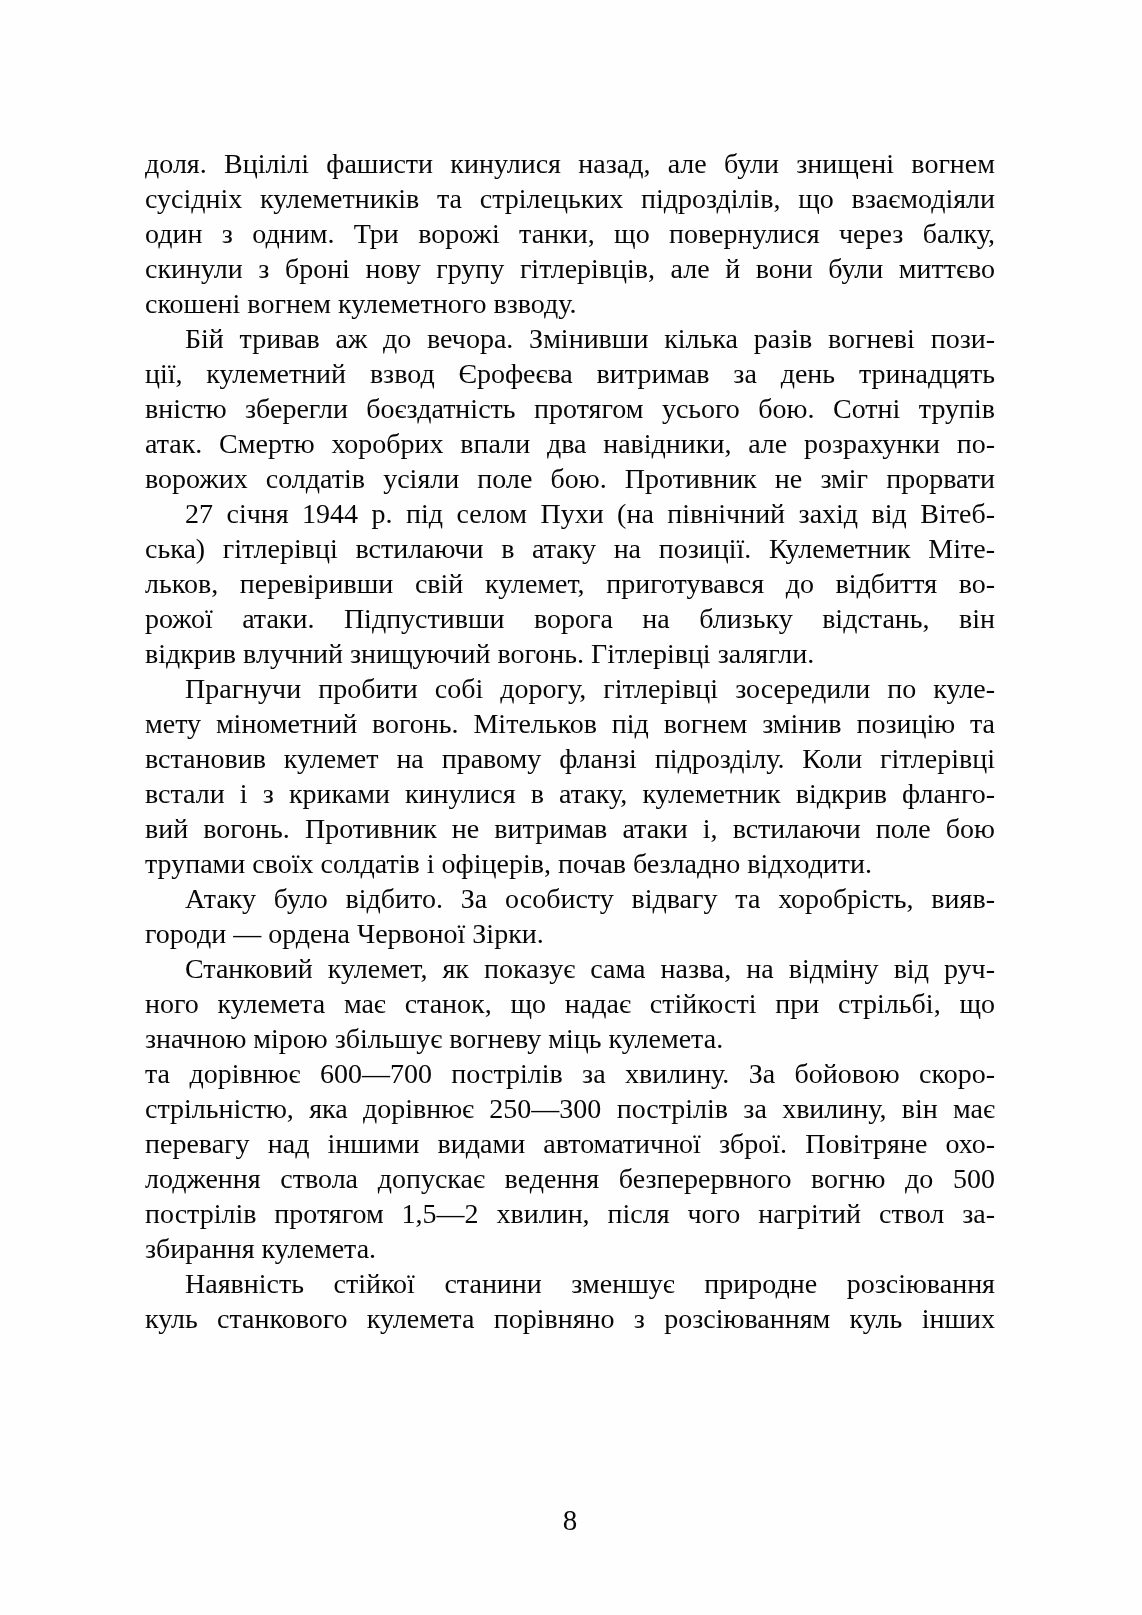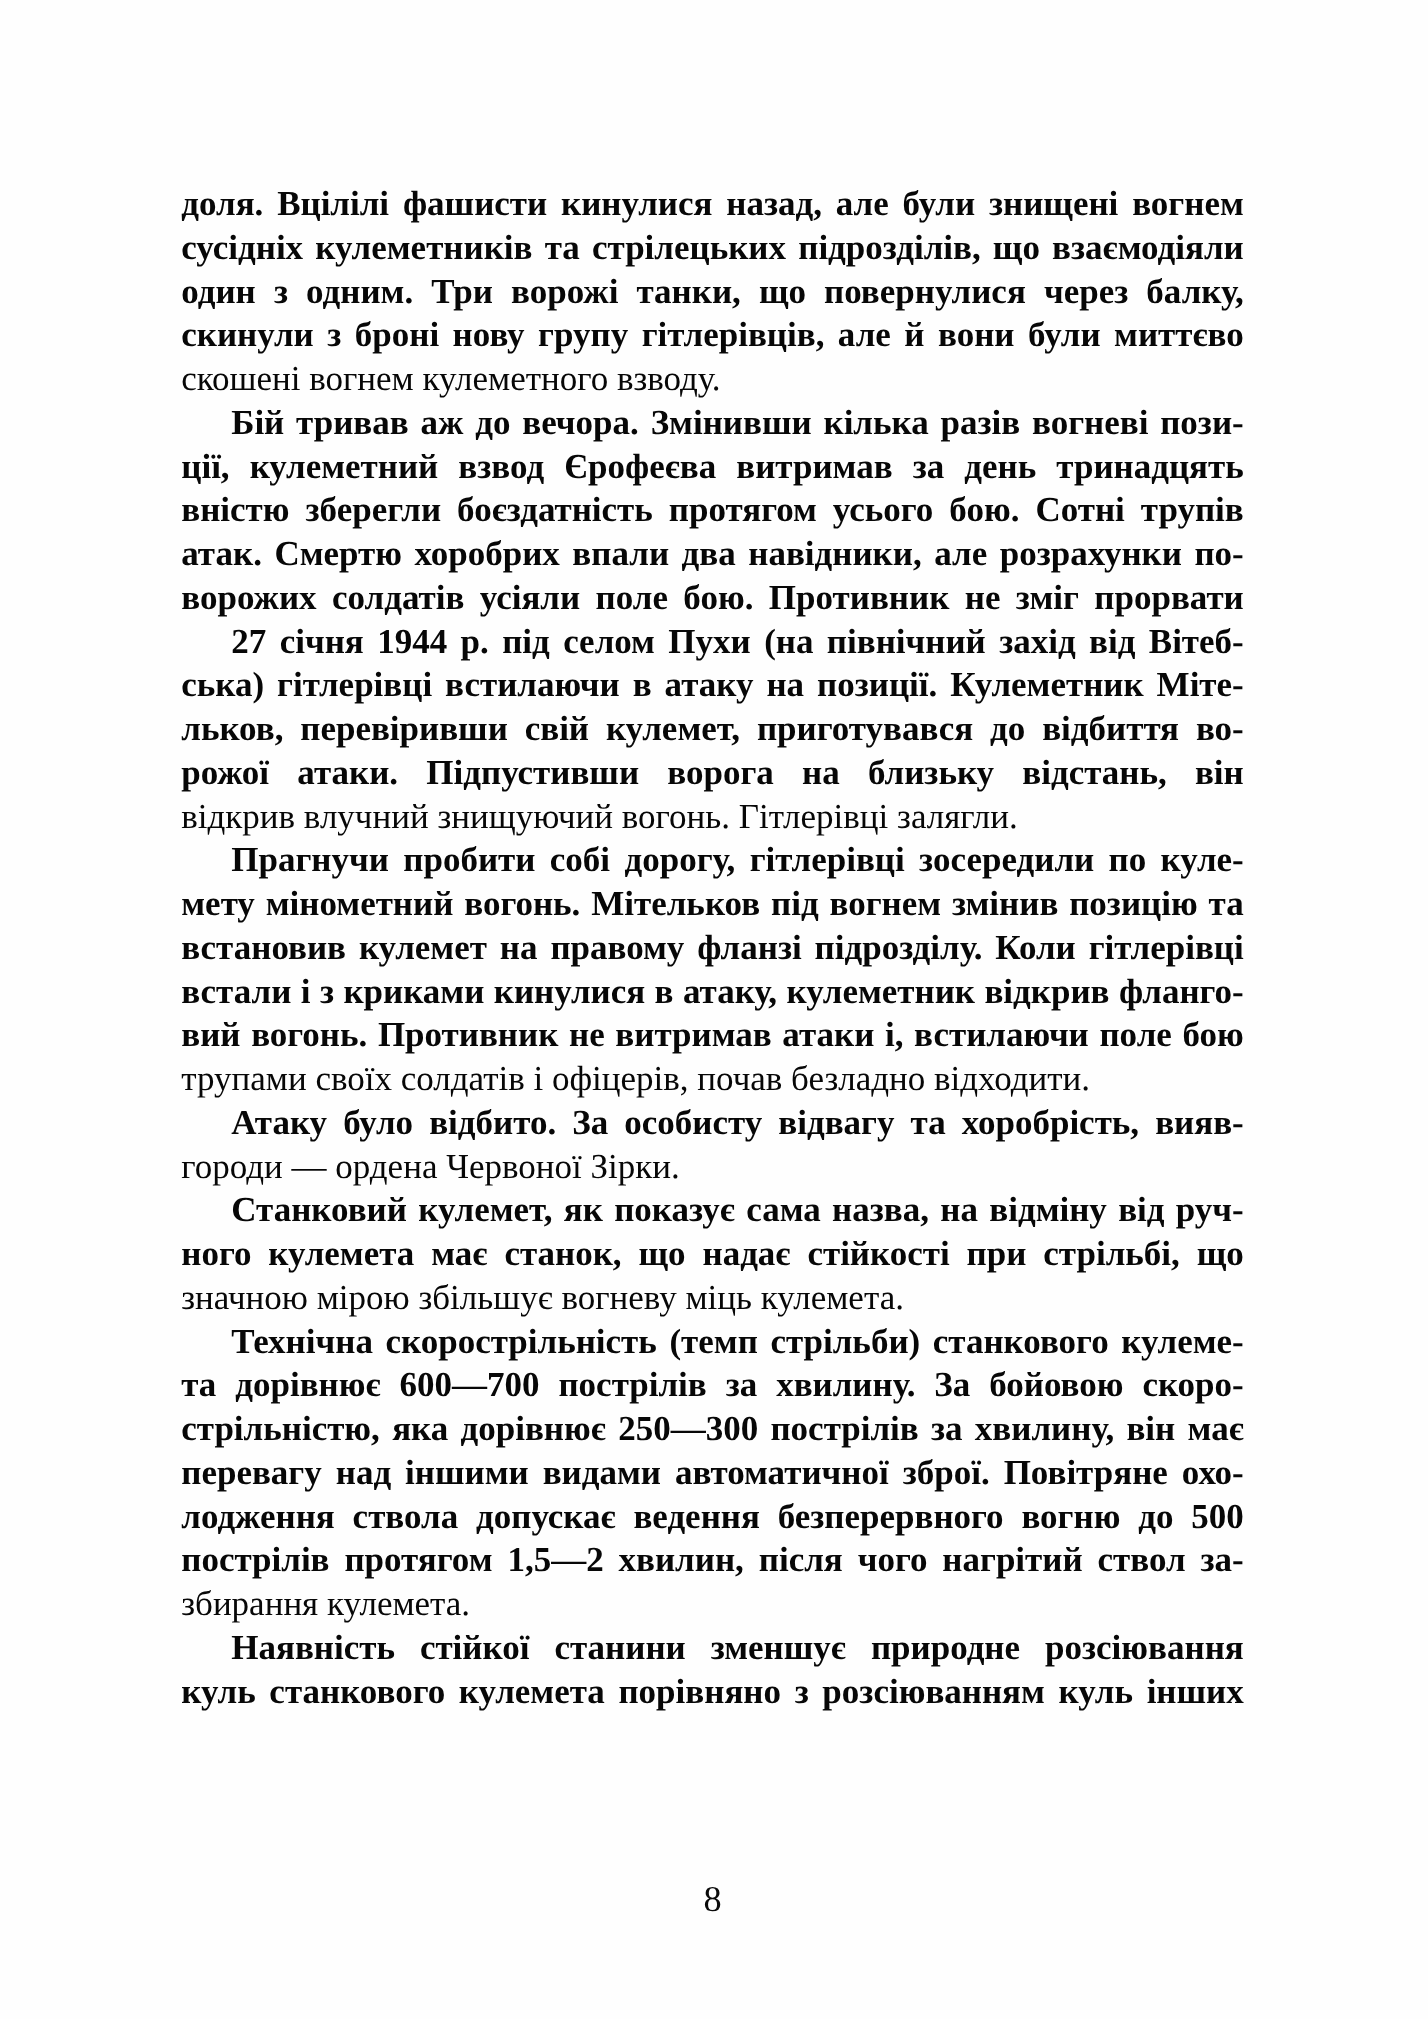--- a/index.html
+++ b/index.html
@@ -32,21 +32,20 @@
     margin: 0;
     padding: 0;
   }
   .line {
     width: 850px;
     text-align: justify;
     text-align-last: left;
   }
   .line.justify {
     text-align-last: justify;
-    font-weight: bold;
   }
   .line.indent {
     text-indent: 40px;
   }
   .page-number {
     position: absolute;
     left: 145px;
     top: 1503px;
     width: 850px;
     text-align: center;
@@ -92,21 +91,20 @@
       <div class="paragraph">
         <div class="line indent justify">Атаку було відбито. За особисту відвагу та хоробрість, вияв-</div>
         <div class="line">городи — ордена Червоної Зірки.</div>
       </div>
       <div class="paragraph">
         <div class="line indent justify">Станковий кулемет, як показує сама назва, на відміну від руч-</div>
         <div class="line justify">ного кулемета має станок, що надає стійкості при стрільбі, що</div>
         <div class="line">значною мірою збільшує вогневу міць кулемета.</div>
       </div>
       <div class="paragraph">
-        <div class="line indent justify">Технічна скорострільність (темп стрільби) станкового кулеме-</div>
         <div class="line justify">та дорівнює 600—700 пострілів за хвилину. За бойовою скоро-</div>
         <div class="line justify">стрільністю, яка дорівнює 250—300 пострілів за хвилину, він має</div>
         <div class="line justify">перевагу над іншими видами автоматичної зброї. Повітряне охо-</div>
         <div class="line justify">лодження ствола допускає ведення безперервного вогню до 500</div>
         <div class="line justify">пострілів протягом 1,5—2 хвилин, після чого нагрітий ствол за-</div>
         <div class="line">збирання кулемета.</div>
       </div>
       <div class="paragraph">
         <div class="line indent justify">Наявність стійкої станини зменшує природне розсіювання</div>
         <div class="line justify">куль станкового кулемета порівняно з розсіюванням куль інших</div>

